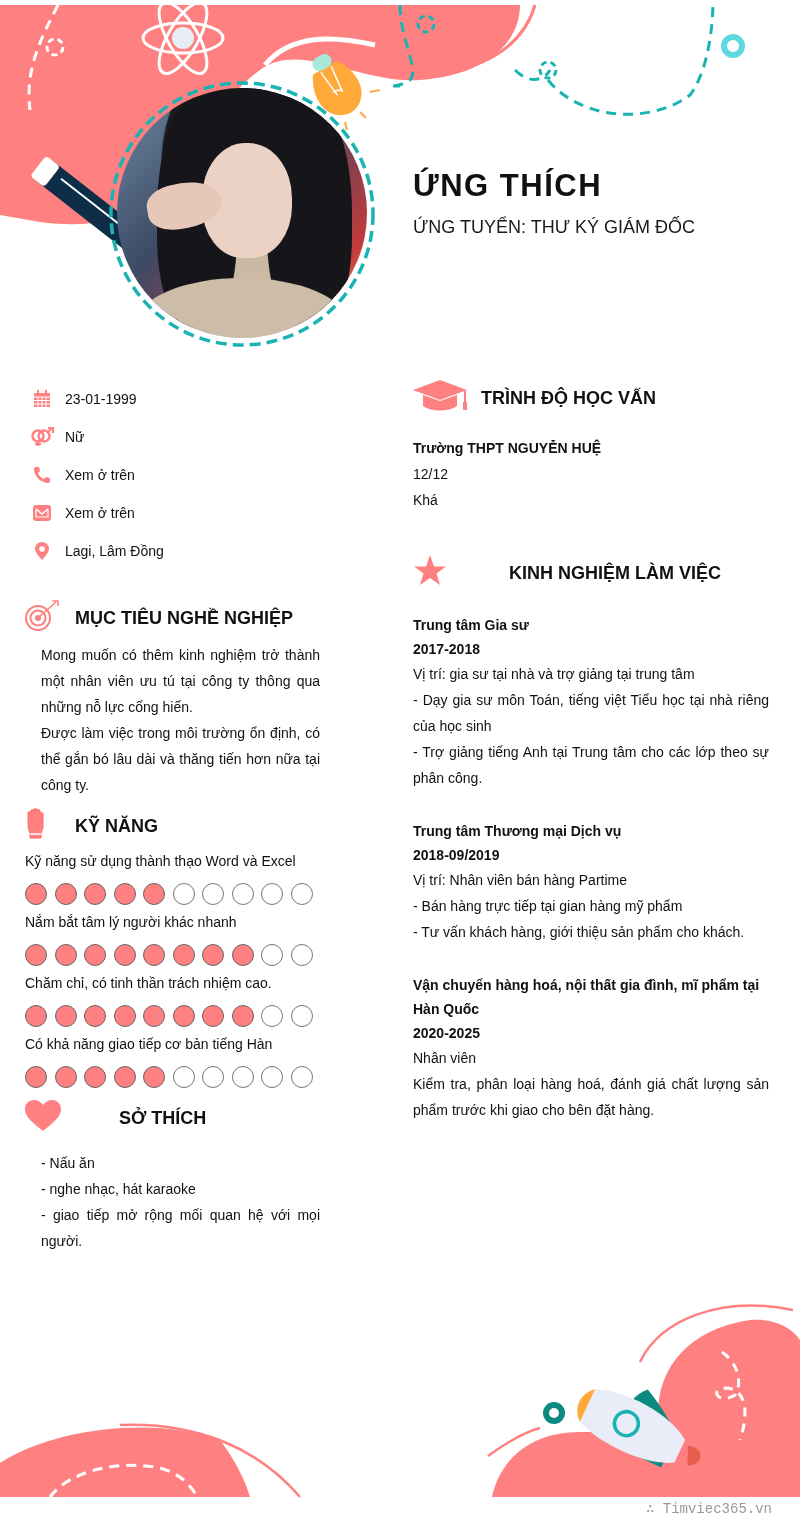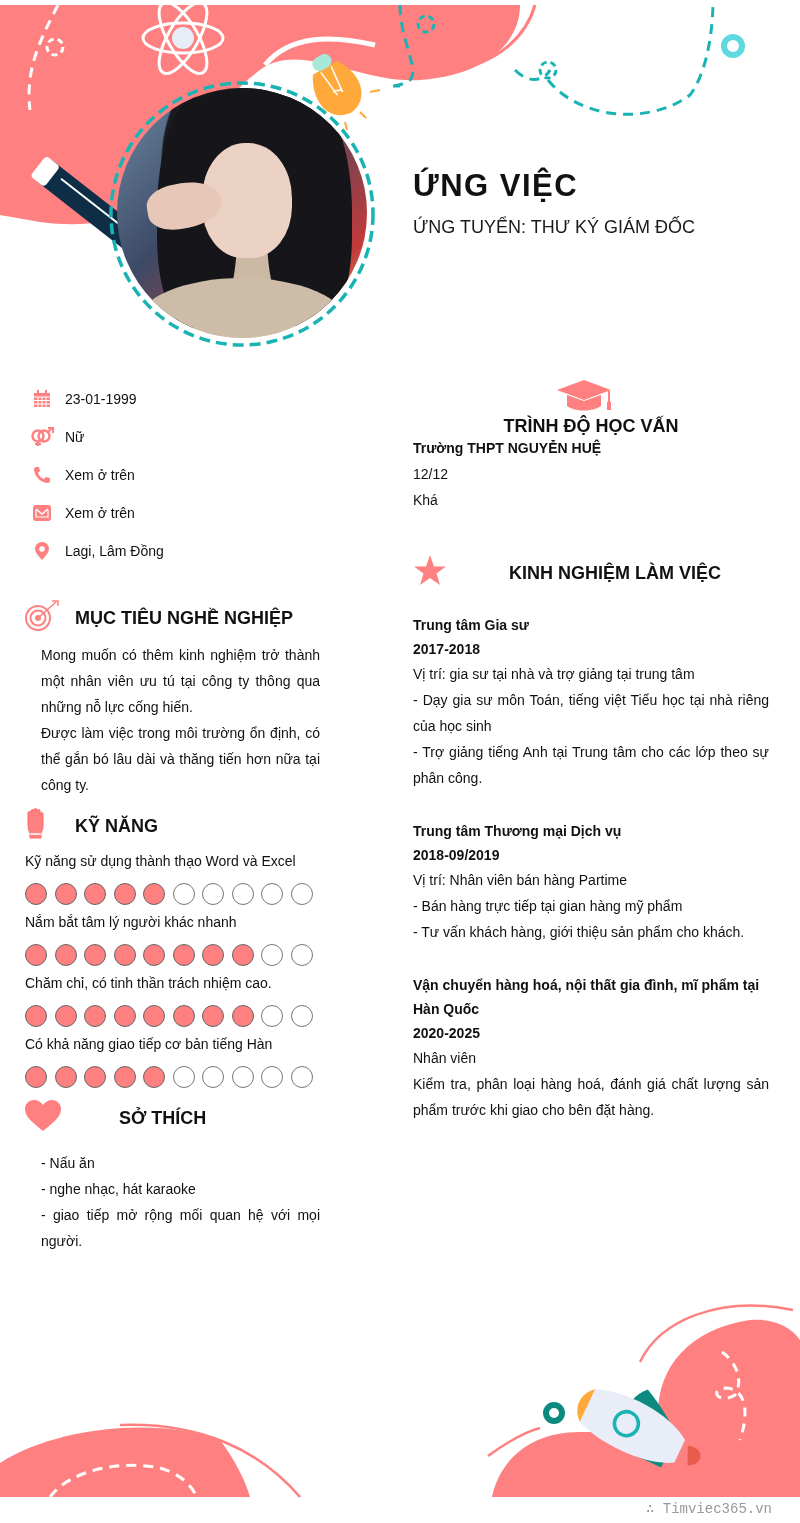--- a/index.html
+++ b/index.html
@@ -114,21 +114,21 @@
 
   <div class="avatar">
     <div class="avatar-hair-l"></div>
     <div class="avatar-hair-r"></div>
     <div class="avatar-sweater"></div>
     <div class="avatar-hair-top"></div>
     <div class="avatar-face"></div>
     <div class="avatar-hand"></div>
   </div>
 
-  <div class="header-name">ỨNG VIỆC</div>
+  <div class="header-name">ỨNG THÍCH</div>
   <div class="header-role">ỨNG TUYỂN: THƯ KÝ GIÁM ĐỐC</div>
 
   <div class="left">
     <div>
       <div class="info-row">
         <span class="info-icon">
           <svg width="18" height="18" viewBox="0 0 18 18">
               <rect x="1" y="3" width="16" height="14" fill="#ff8080"></rect>
               <rect x="4" y="0" width="2" height="4" fill="#ff8080"></rect>
               <rect x="12" y="0" width="2" height="4" fill="#ff8080"></rect>
@@ -276,21 +276,21 @@
       <span class="sec-title">SỞ THÍCH</span>
     </div>
     <div style="margin-top:10px;">
       <p class="para">- Nấu ăn</p>
       <p class="para">- nghe nhạc, hát karaoke</p>
       <p class="para">- giao tiếp mở rộng mối quan hệ với mọi người.</p>
     </div>
   </div>
 
   <div class="right">
-    <div class="sec-head" style="height:36px;flex-direction:column;">
+    <div class="sec-head" style="height:36px;">
       <span style="width:68px;">
         <svg width="56" height="32" viewBox="0 0 56 32">
             <path d="M0,10 L27,0 L54,10 L27,20 Z" fill="#ff8080"></path>
             <path d="M10,15 L10,26 C18,32 36,32 44,26 L44,15 L27,21 Z" fill="#ff8080"></path>
             <line x1="52" y1="11" x2="52" y2="24" stroke="#ff8080" stroke-width="2"></line>
             <rect x="50" y="22" width="4" height="8" fill="#ff8080"></rect>
           </svg>
       </span>
       <span class="sec-title">TRÌNH ĐỘ HỌC VẤN</span>
     </div>

